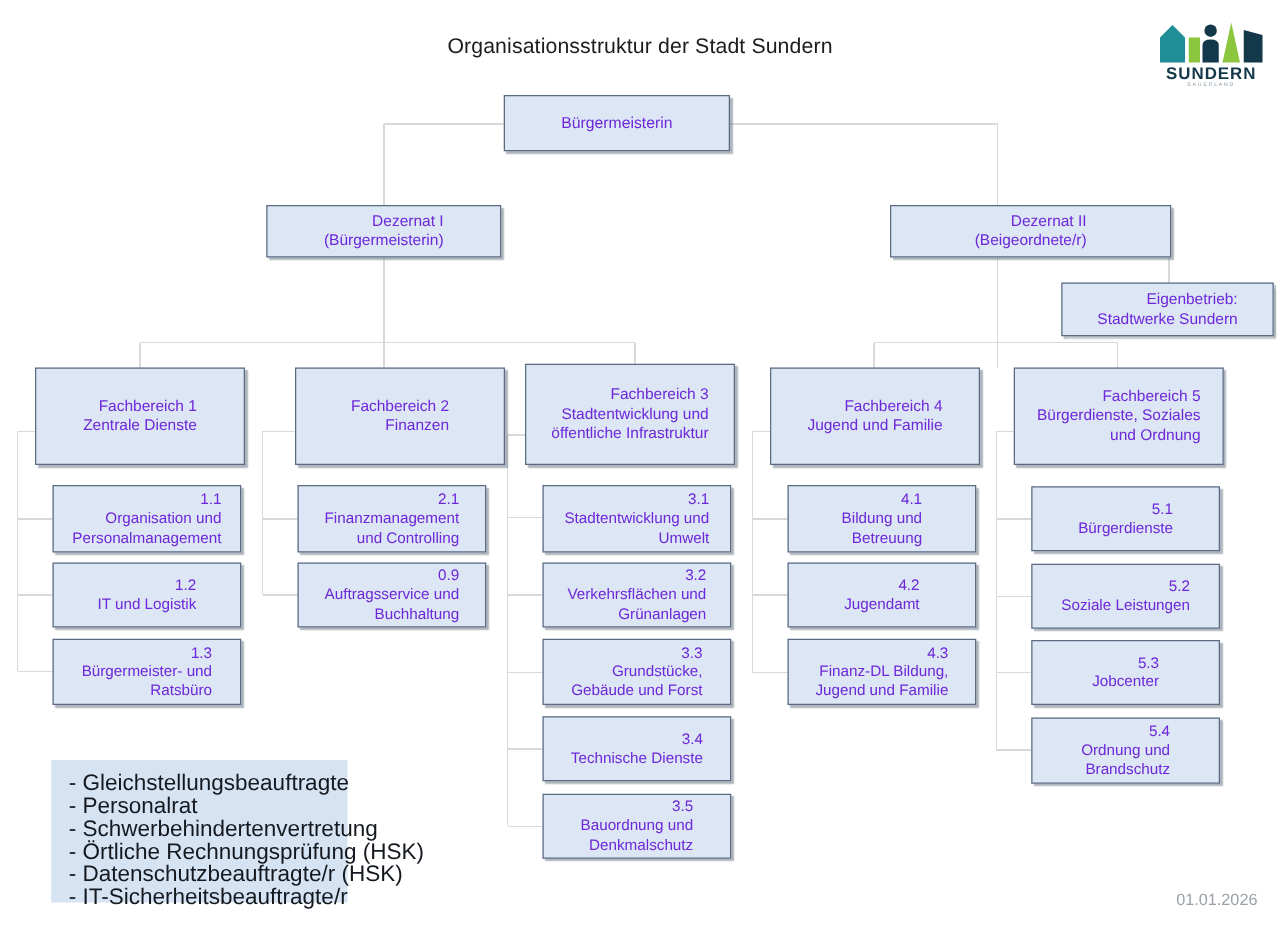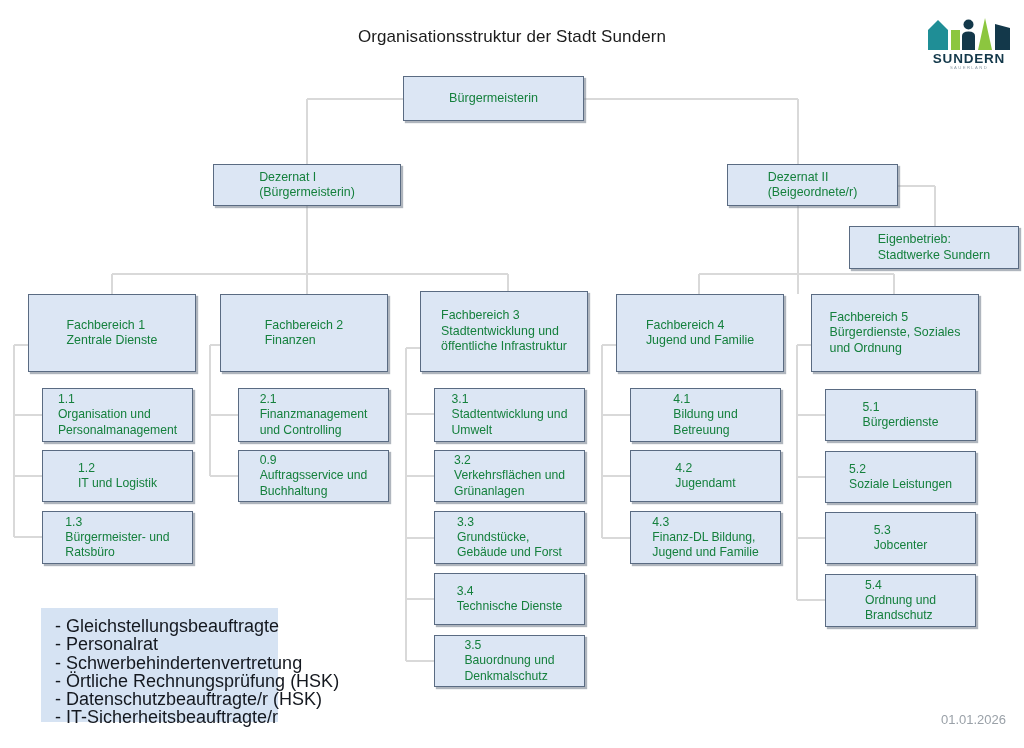--- a/index.html
+++ b/index.html
@@ -55,24 +55,24 @@
   
   .node {
     position: absolute;
     box-sizing: border-box;
     background: #dce6f4;
     border: 1px solid #5a6b82;
     box-shadow: 2px 2px 1px rgba(110,120,135,.55);
     display: flex;
     align-items: center;
     justify-content: center;
-    text-align: left;
+    text-align: right;
     font-size: 12.3px;
     line-height: 15.5px;
-    color: #15803d;
+    color: #6d28d9;
     padding: 2px 4px;
     white-space: pre-line;
   }
   .node.lvl1 { font-size: 12.6px; }
   .node.lvl2 { font-size: 12.4px; }
   .node.fb   { font-size: 12.4px; }
   .node.sub  { font-size: 12.2px; line-height: 15.2px; }
 
   
   #staff-box {
@@ -186,38 +186,38 @@
       <line x1="797" y1="538" x2="825" y2="538"></line>
       <line x1="797" y1="600" x2="825" y2="600"></line>
     </g>
   </svg>
 
   <div class="node lvl1" style="left:403px; top:76px; width:181px; height:45px;">Bürgermeisterin</div>
 
   <div class="node lvl2" style="left:213px; top:164px; width:188px; height:42px;">Dezernat I
 (Bürgermeisterin)</div>
 
-  <div class="node lvl2" style="left:727px; top:164px; width:171px; height:42px;">Dezernat II
+  <div class="node lvl2" style="left:712px; top:164px; width:225px; height:42px;">Dezernat II
 (Beigeordnete/r)</div>
 
   <div class="node lvl2" style="left:849px; top:226px; width:170px; height:43px;">Eigenbetrieb:
 Stadtwerke Sundern</div>
 
   <div class="node fb" style="left:28px; top:294px; width:168px; height:78px;">Fachbereich 1
 Zentrale Dienste</div>
   <div class="node sub" style="left:42px; top:388px; width:151px; height:54px;">1.1
 Organisation und
 Personalmanagement</div>
   <div class="node sub" style="left:42px; top:450px; width:151px; height:52px;">1.2
 IT und Logistik</div>
   <div class="node sub" style="left:42px; top:511px; width:151px; height:53px;">1.3
 Bürgermeister- und
 Ratsbüro</div>
 
-  <div class="node fb" style="left:220px; top:294px; width:168px; height:78px;">Fachbereich 2
+  <div class="node fb" style="left:236px; top:294px; width:168px; height:78px;">Fachbereich 2
 Finanzen</div>
   <div class="node sub" style="left:238px; top:388px; width:151px; height:54px;">2.1
 Finanzmanagement
 und Controlling</div>
   <div class="node sub" style="left:238px; top:450px; width:151px; height:52px;">0.9
 Auftragsservice und
 Buchhaltung</div>
 
   <div class="node fb" style="left:420px; top:291px; width:168px; height:81px;">Fachbereich 3
 Stadtentwicklung und

